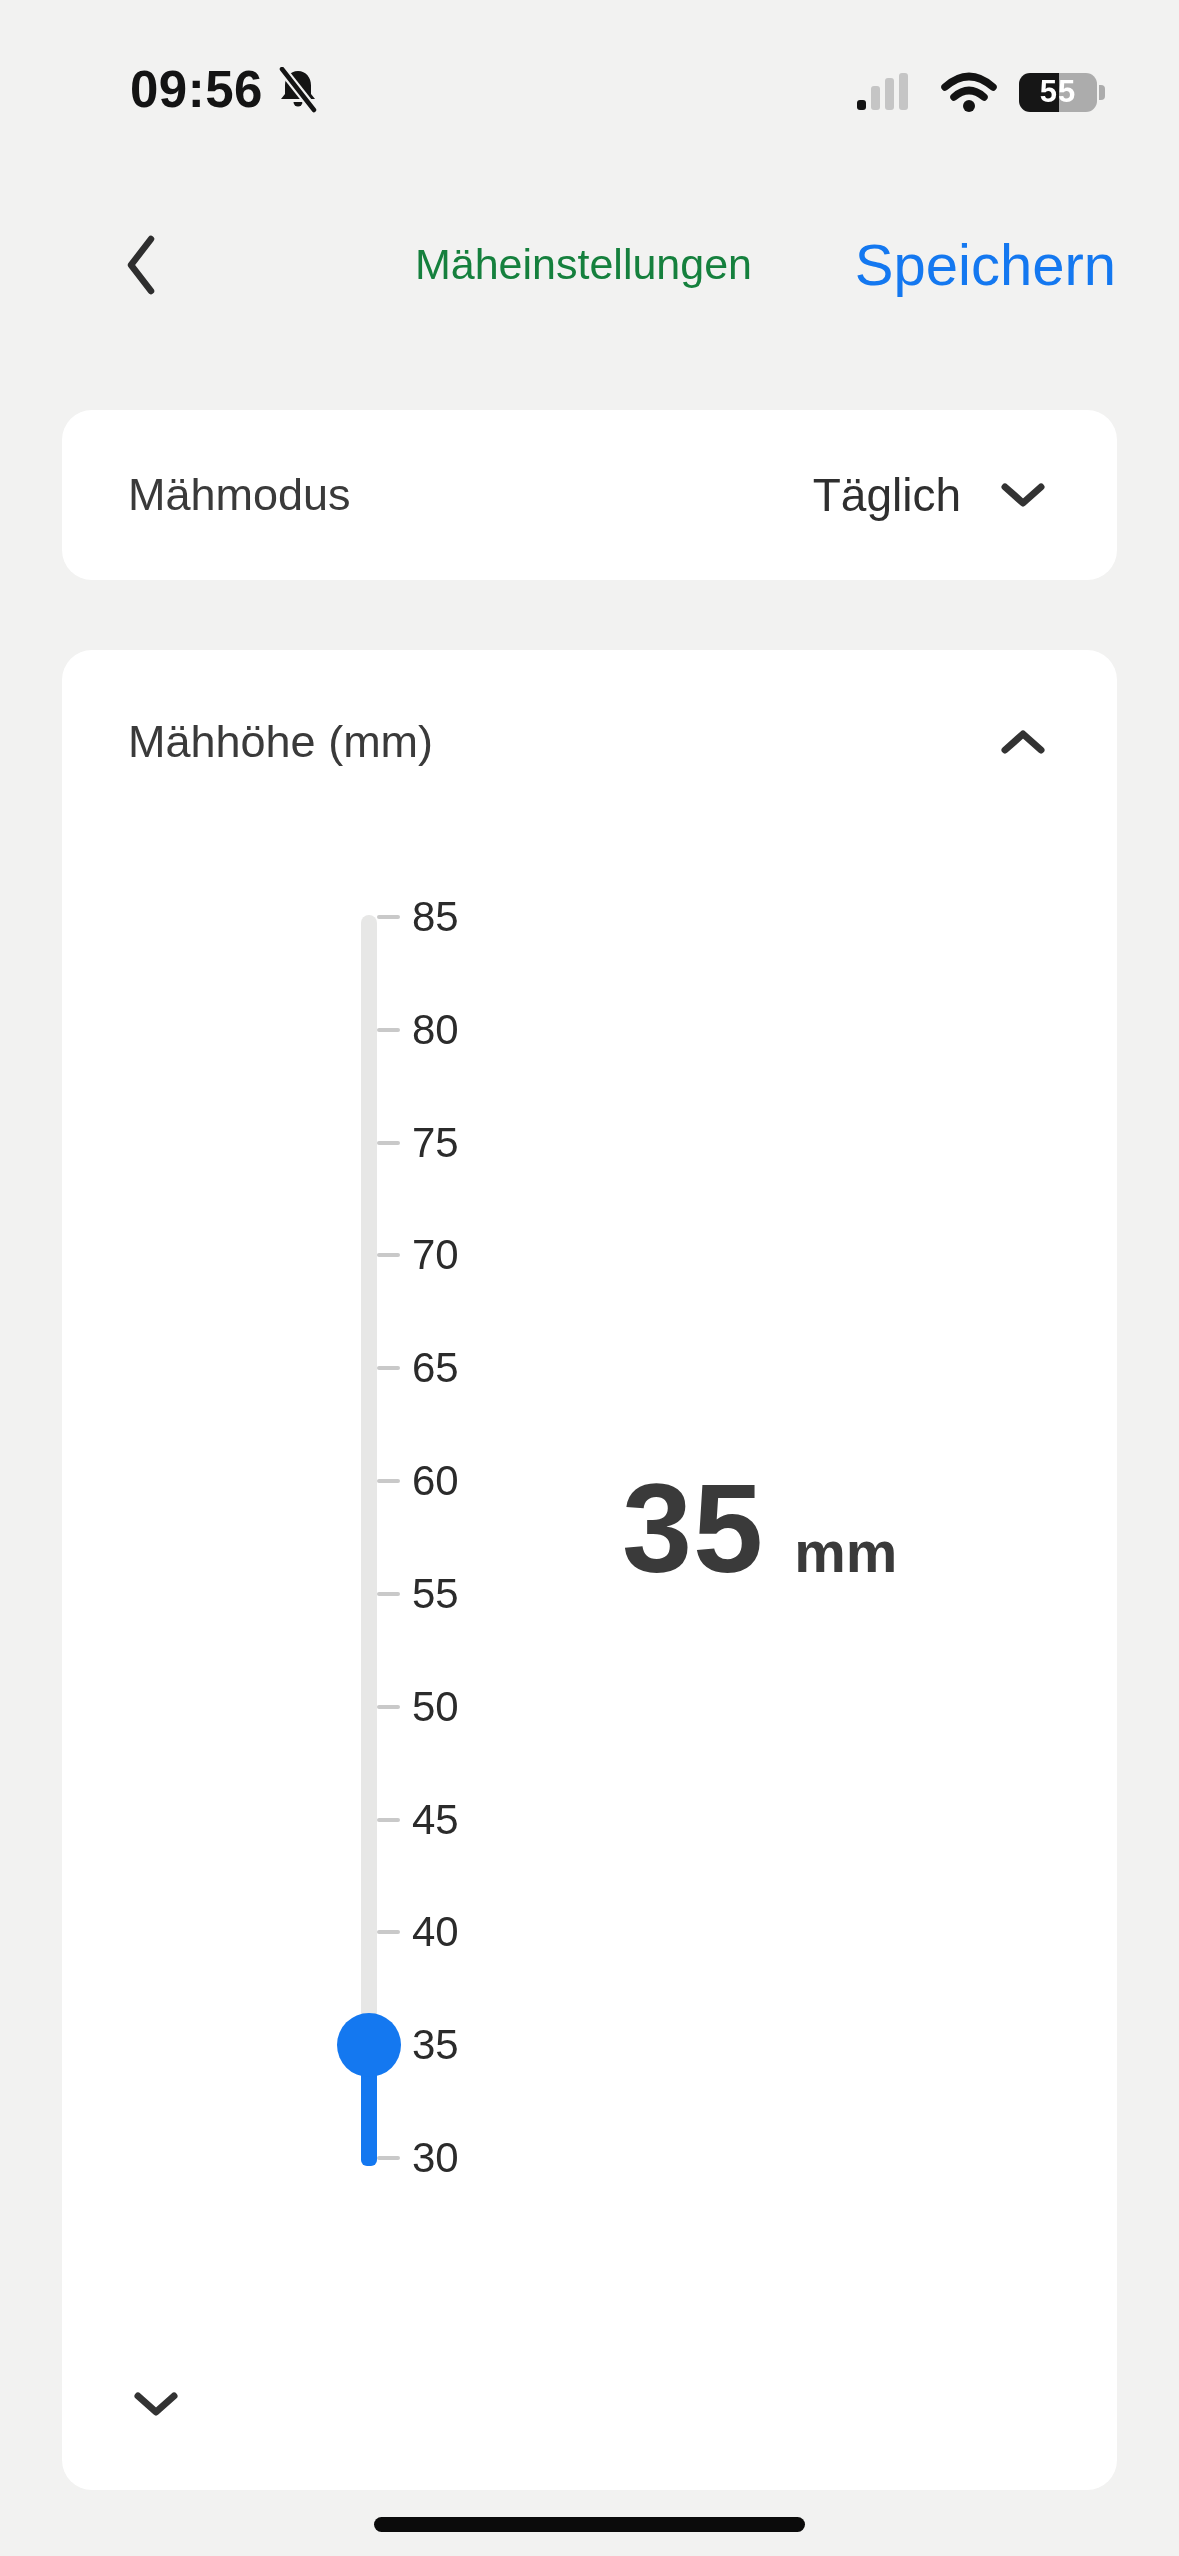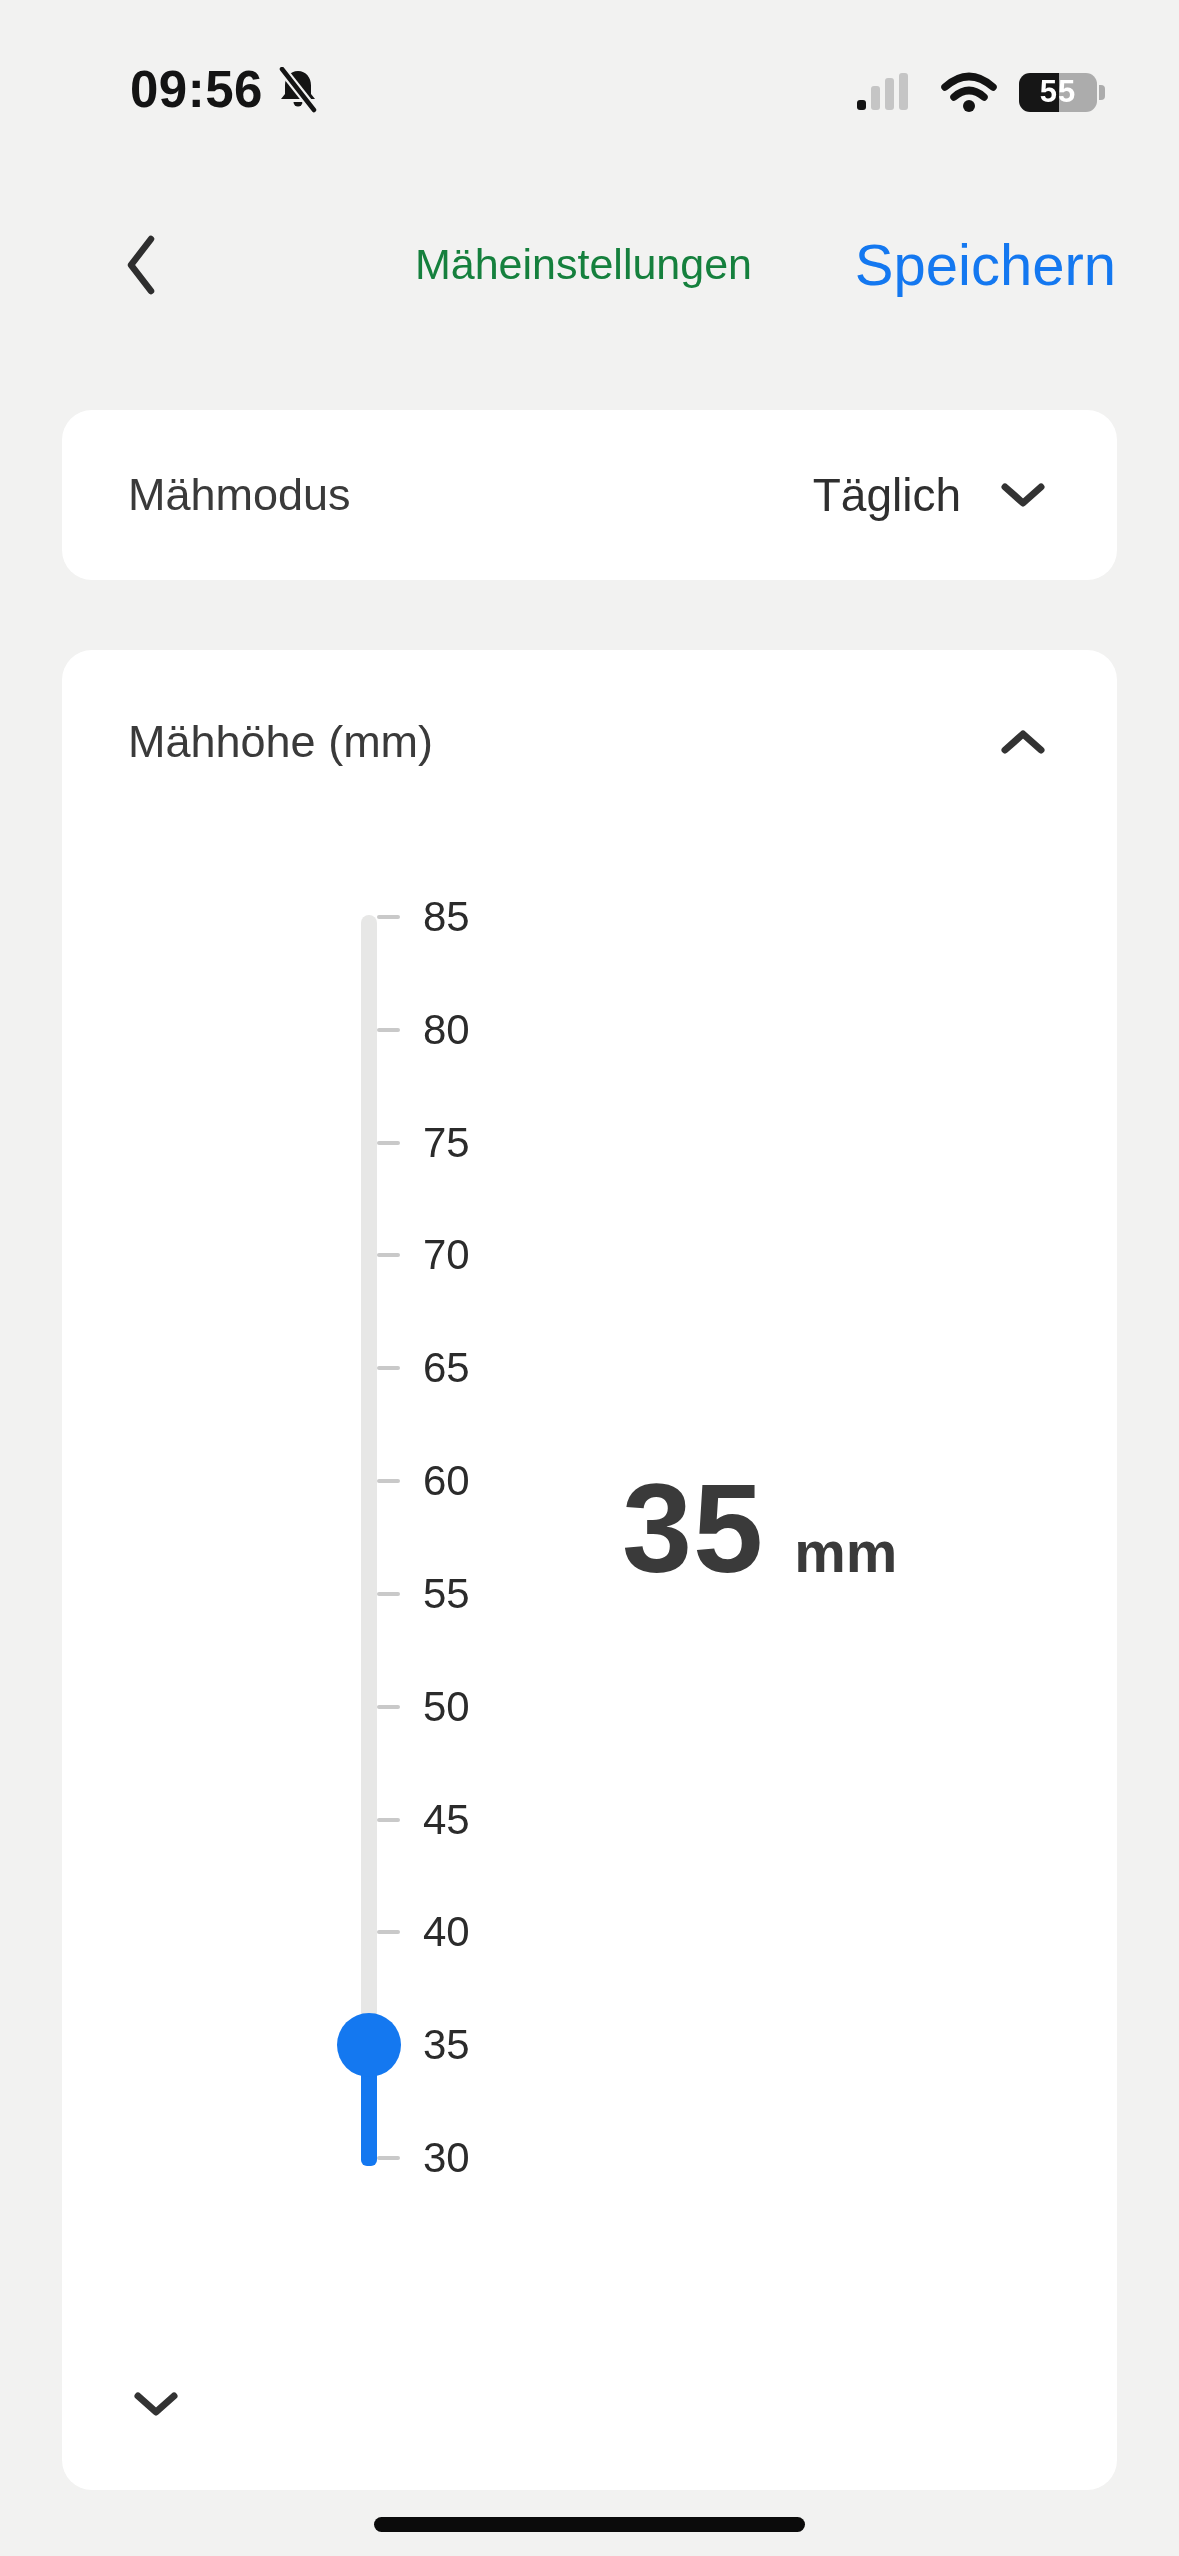--- a/index.html
+++ b/index.html
@@ -51,21 +51,21 @@
   .chev-btn { display:flex; align-items:center; justify-content:center; width:56px; height:56px; cursor:pointer; }
 
   
   .slider-track { position:absolute; left:299px; top:265px; width:16px; height:1245px;
                   background:#E7E7E6; border-radius:8px; }
   .slider-fill  { position:absolute; left:299px; width:16px; background:#1478F0; border-radius:0 0 6px 6px; }
   .slider-thumb { position:absolute; left:307px; width:64px; height:64px; border-radius:50%;
                   background:#1478F0; transform:translate(-50%,-50%); cursor:grab; }
   .tick-row   { position:absolute; left:315px; transform:translateY(-50%); display:flex; align-items:center; }
   .tick-line  { width:23px; height:4px; background:#C9C9C9; border-radius:2px; }
-  .tick-label { font-size:42px; color:#2B2B2B; line-height:1; margin-left:23px; }
+  .tick-label { font-size:42px; color:#2B2B2B; line-height:1; margin-left:12px; }
 
   .value-display { position:absolute; left:560px; top:806px; display:flex; align-items:baseline; gap:30px; }
   .value-number  { font-size:126px; font-weight:700; color:#3A3A3A; letter-spacing:1px; }
   .value-unit    { font-size:58px; font-weight:700; color:#3A3A3A; }
 
   
   .home-indicator { position:absolute; left:374px; bottom:24px; width:431px; height:15px;
                     border-radius:8px; background:#0B0B0B; cursor:grab; }
 
   svg { display:block; }

